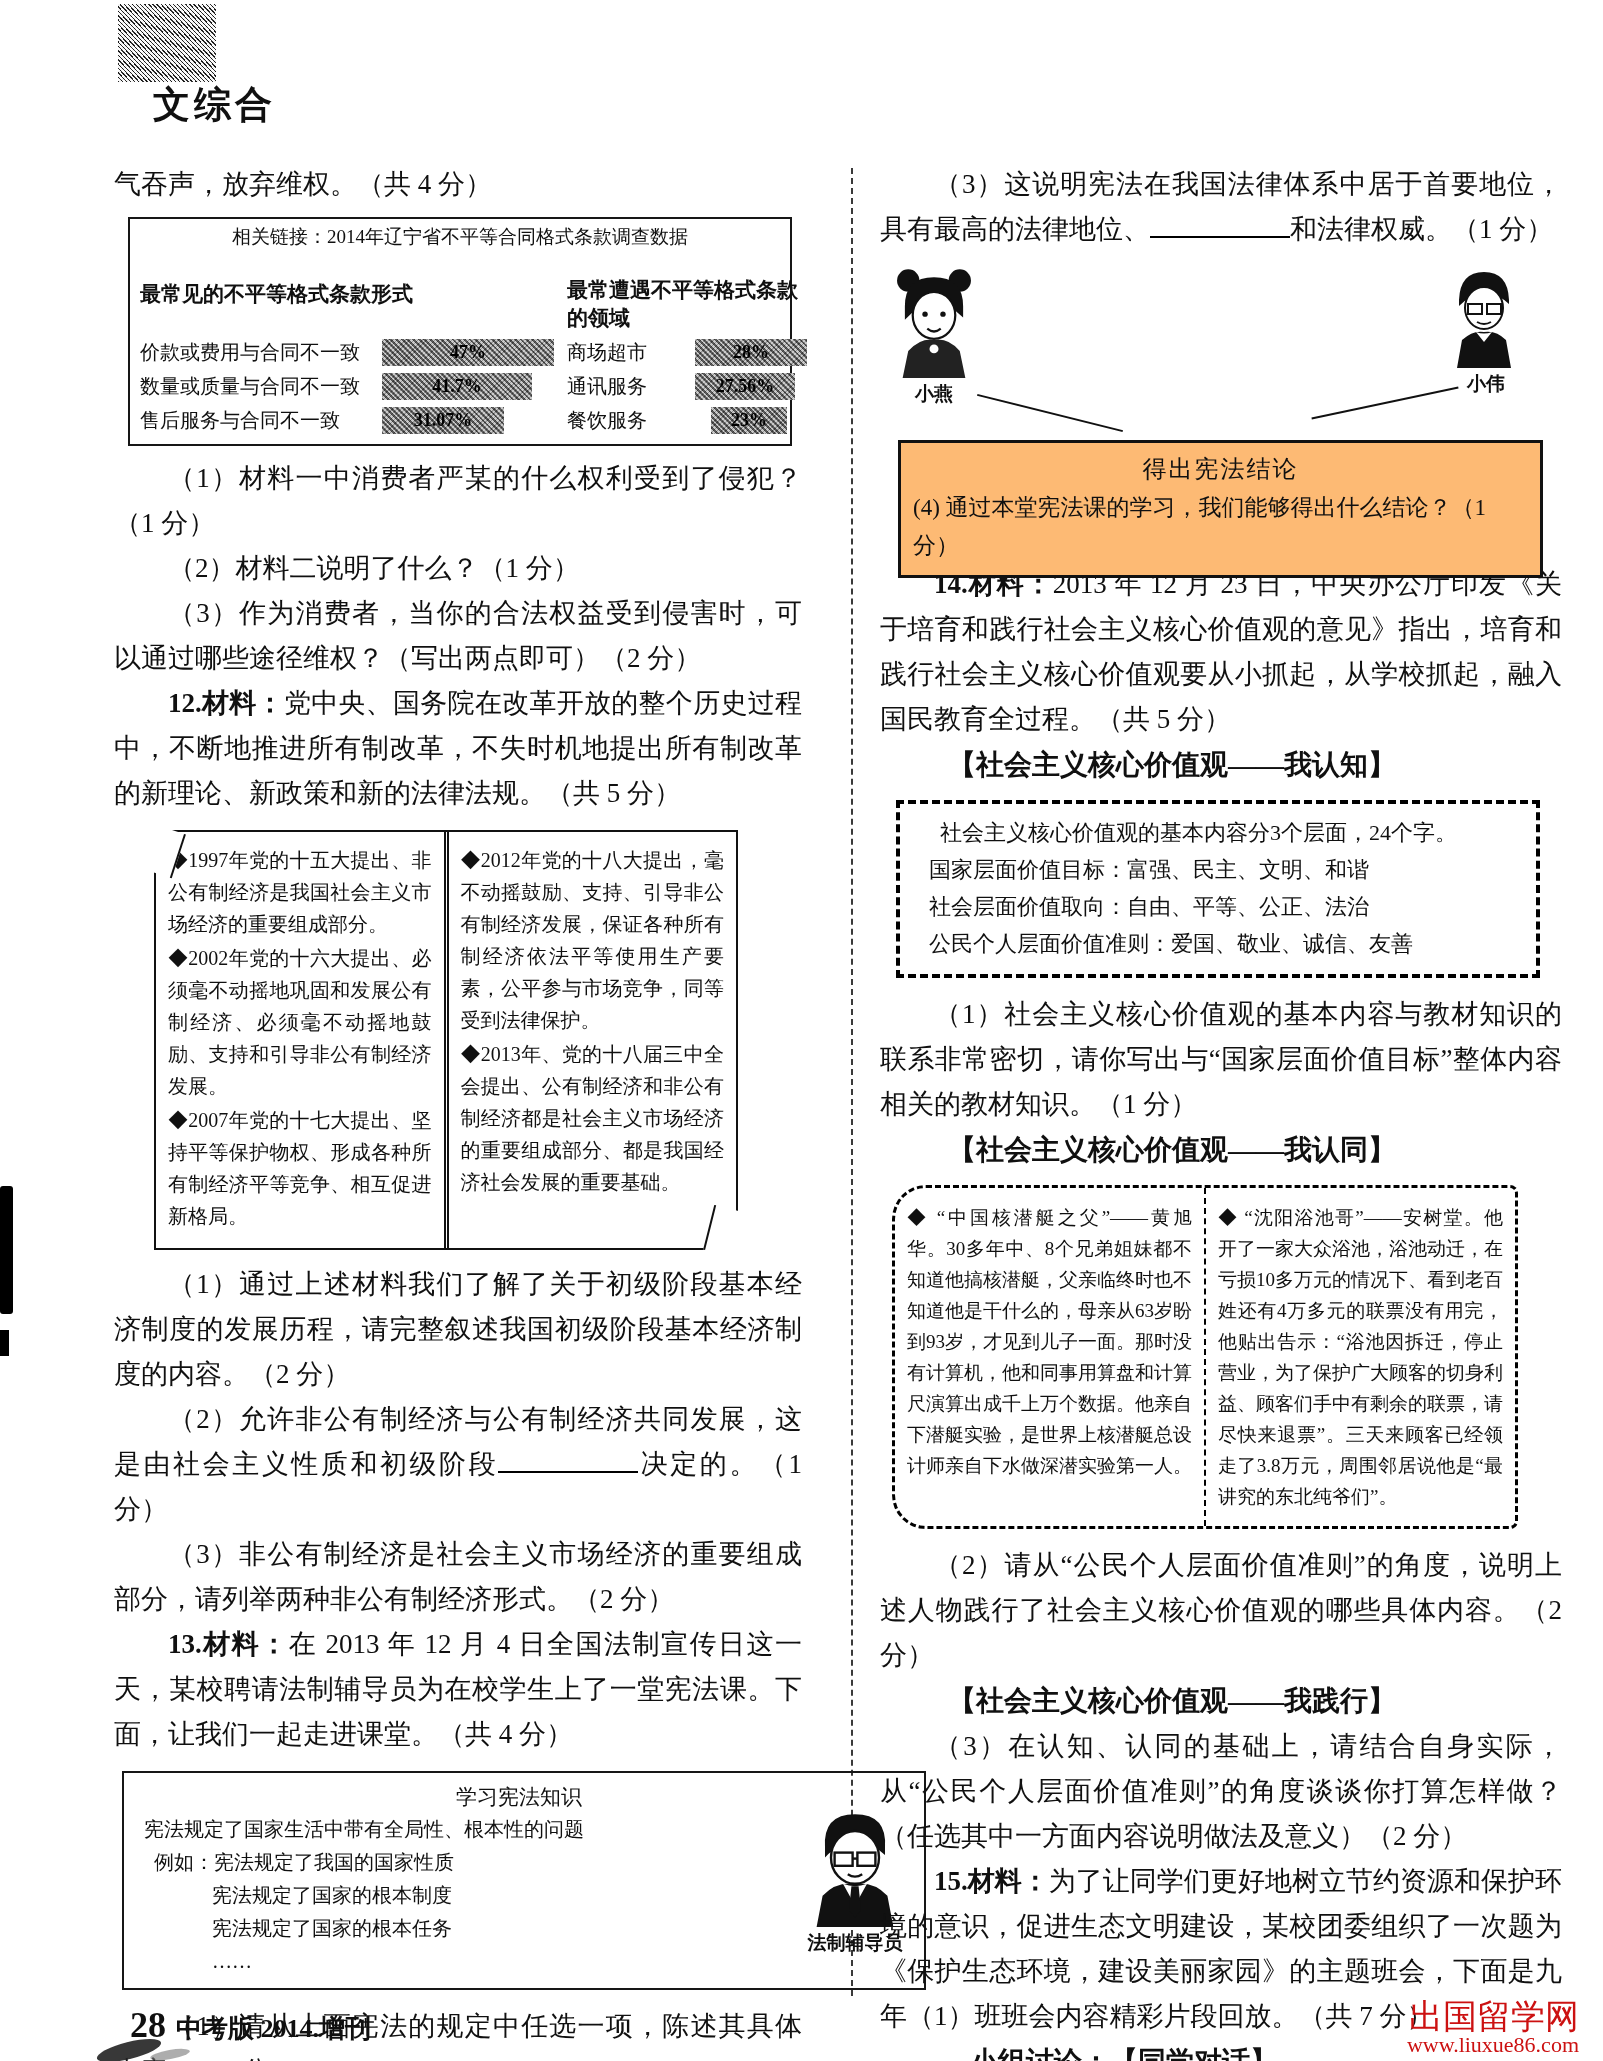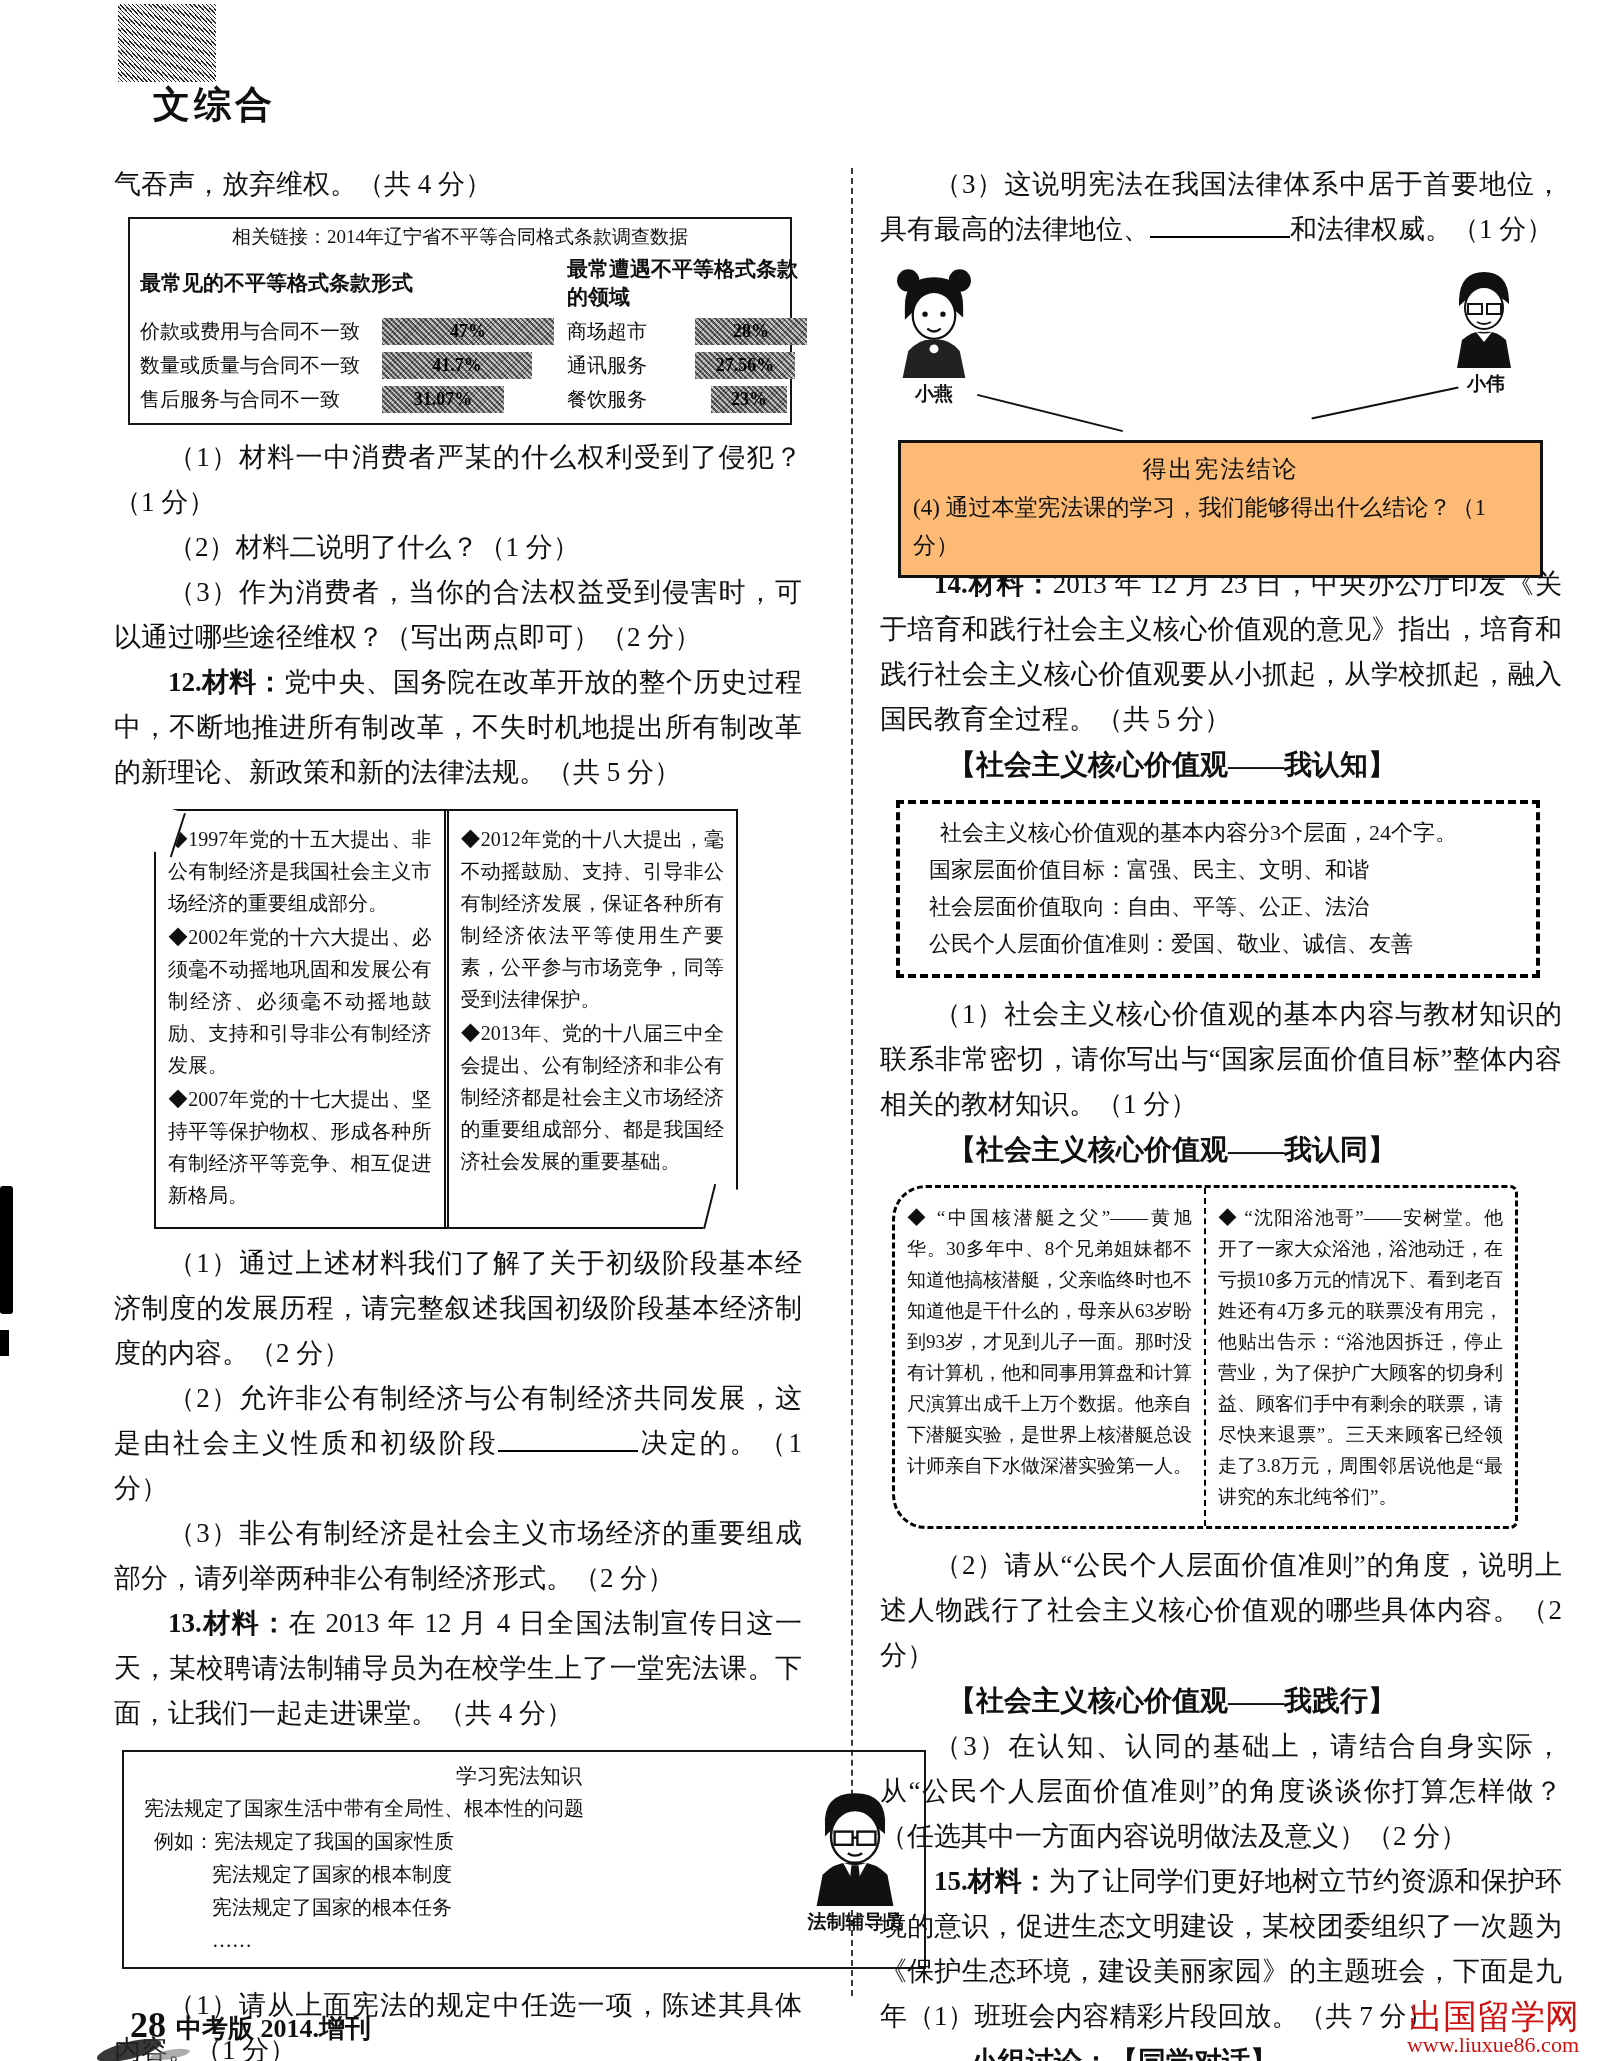--- a/index.html
+++ b/index.html
@@ -87,21 +87,21 @@
   <div class="divider"></div>
 
   <div class="col-left">
 
     <p class="body">气吞声，放弃维权。（共 4 分）</p>
 
     <div class="survey">
       <div class="survey-caption">相关链接：2014年辽宁省不平等合同格式条款调查数据</div>
       <div class="survey-grid">
         <div class="survey-h" style="grid-column:1 / span 2;">最常见的不平等格式条款形式</div>
-        <div class="survey-h" style="grid-column:3 / span 2;">最常遭遇不平等格式条款的领域</div>
+        <div class="survey-h" style="grid-column:3 / span 2;margin-top:21px;">最常遭遇不平等格式条款的领域</div>
 
         <div>价款或费用与合同不一致</div>
         <div class="bar" style="width:168px;">47%</div>
         <div>商场超市</div>
         <div class="bar" style="width:108px;">28%</div>
 
         <div>数量或质量与合同不一致</div>
         <div class="bar" style="width:146px;">41.7%</div>
         <div>通讯服务</div>
         <div class="bar" style="width:96px;">27.56%</div>

